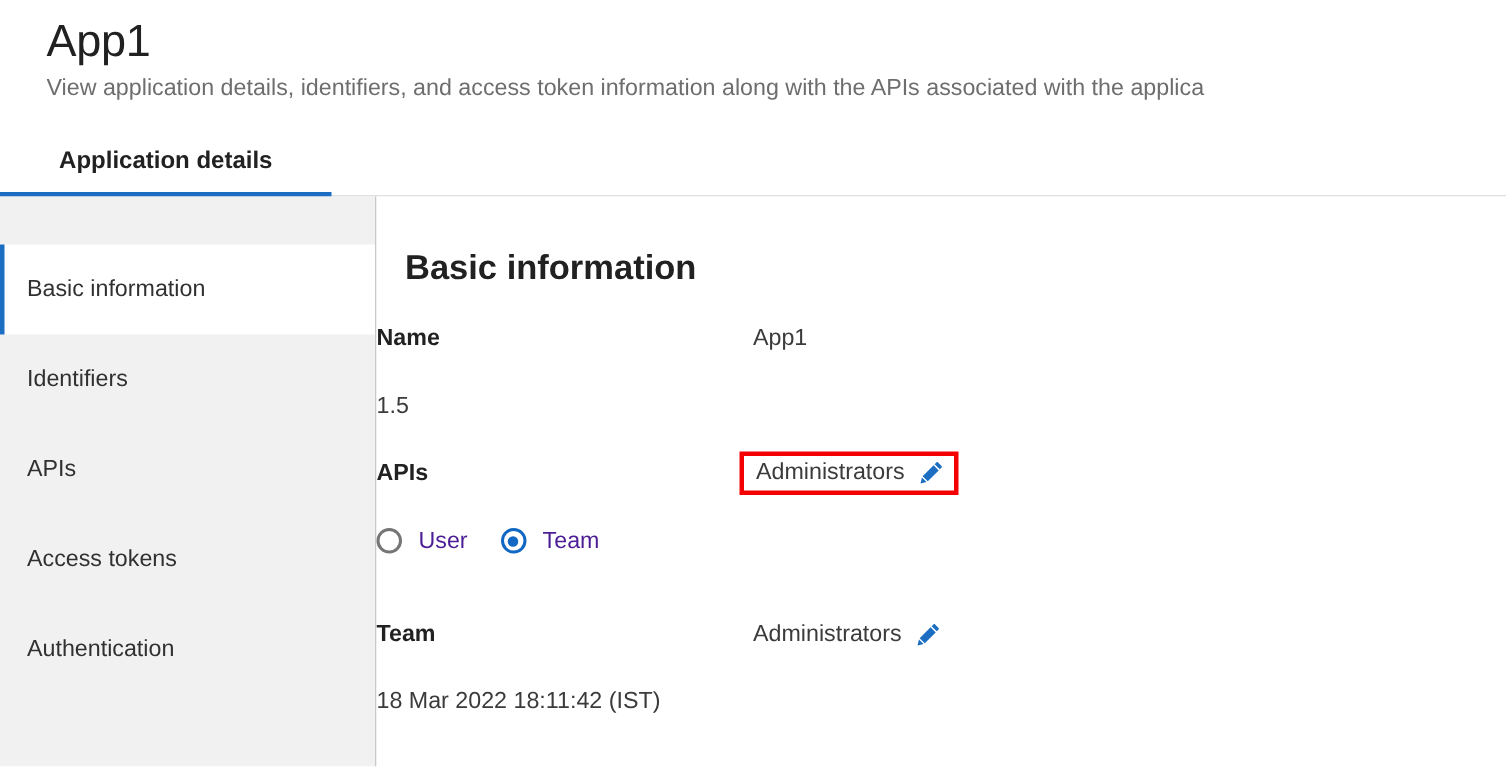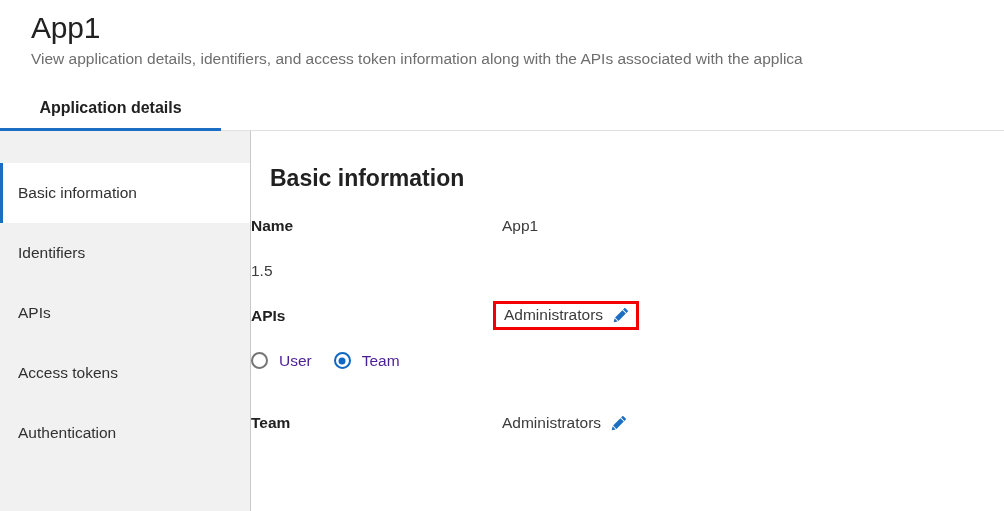--- a/index.html
+++ b/index.html
@@ -334,18 +334,19 @@
             <svg viewBox="0 0 16 16" width="16" height="16" aria-hidden="true">
               <path d="M12.4 1.3c-.3-.3-.8-.3-1.1 0l-1.2 1.2 3.4 3.4 1.2-1.2c.3-.3.3-.8 0-1.1l-2.3-2.3z" fill="#1b6ec2"></path>
               <path d="M9.4 3.2L2.1 10.5l3.4 3.4 7.3-7.3-3.4-3.4z" fill="#1b6ec2"></path>
               <path d="M1.6 11.3L.7 15.3l4-0.9-3.1-3.1z" fill="#1b6ec2"></path>
             </svg>
           </span>
         </div>
       </div>
 
       <div class="row">
+        <div class="val">18 Mar 2022 18:11:42 (IST)</div>
       </div>
 
     </div>
   </div>
 
 </div>
 
 </body></html>

